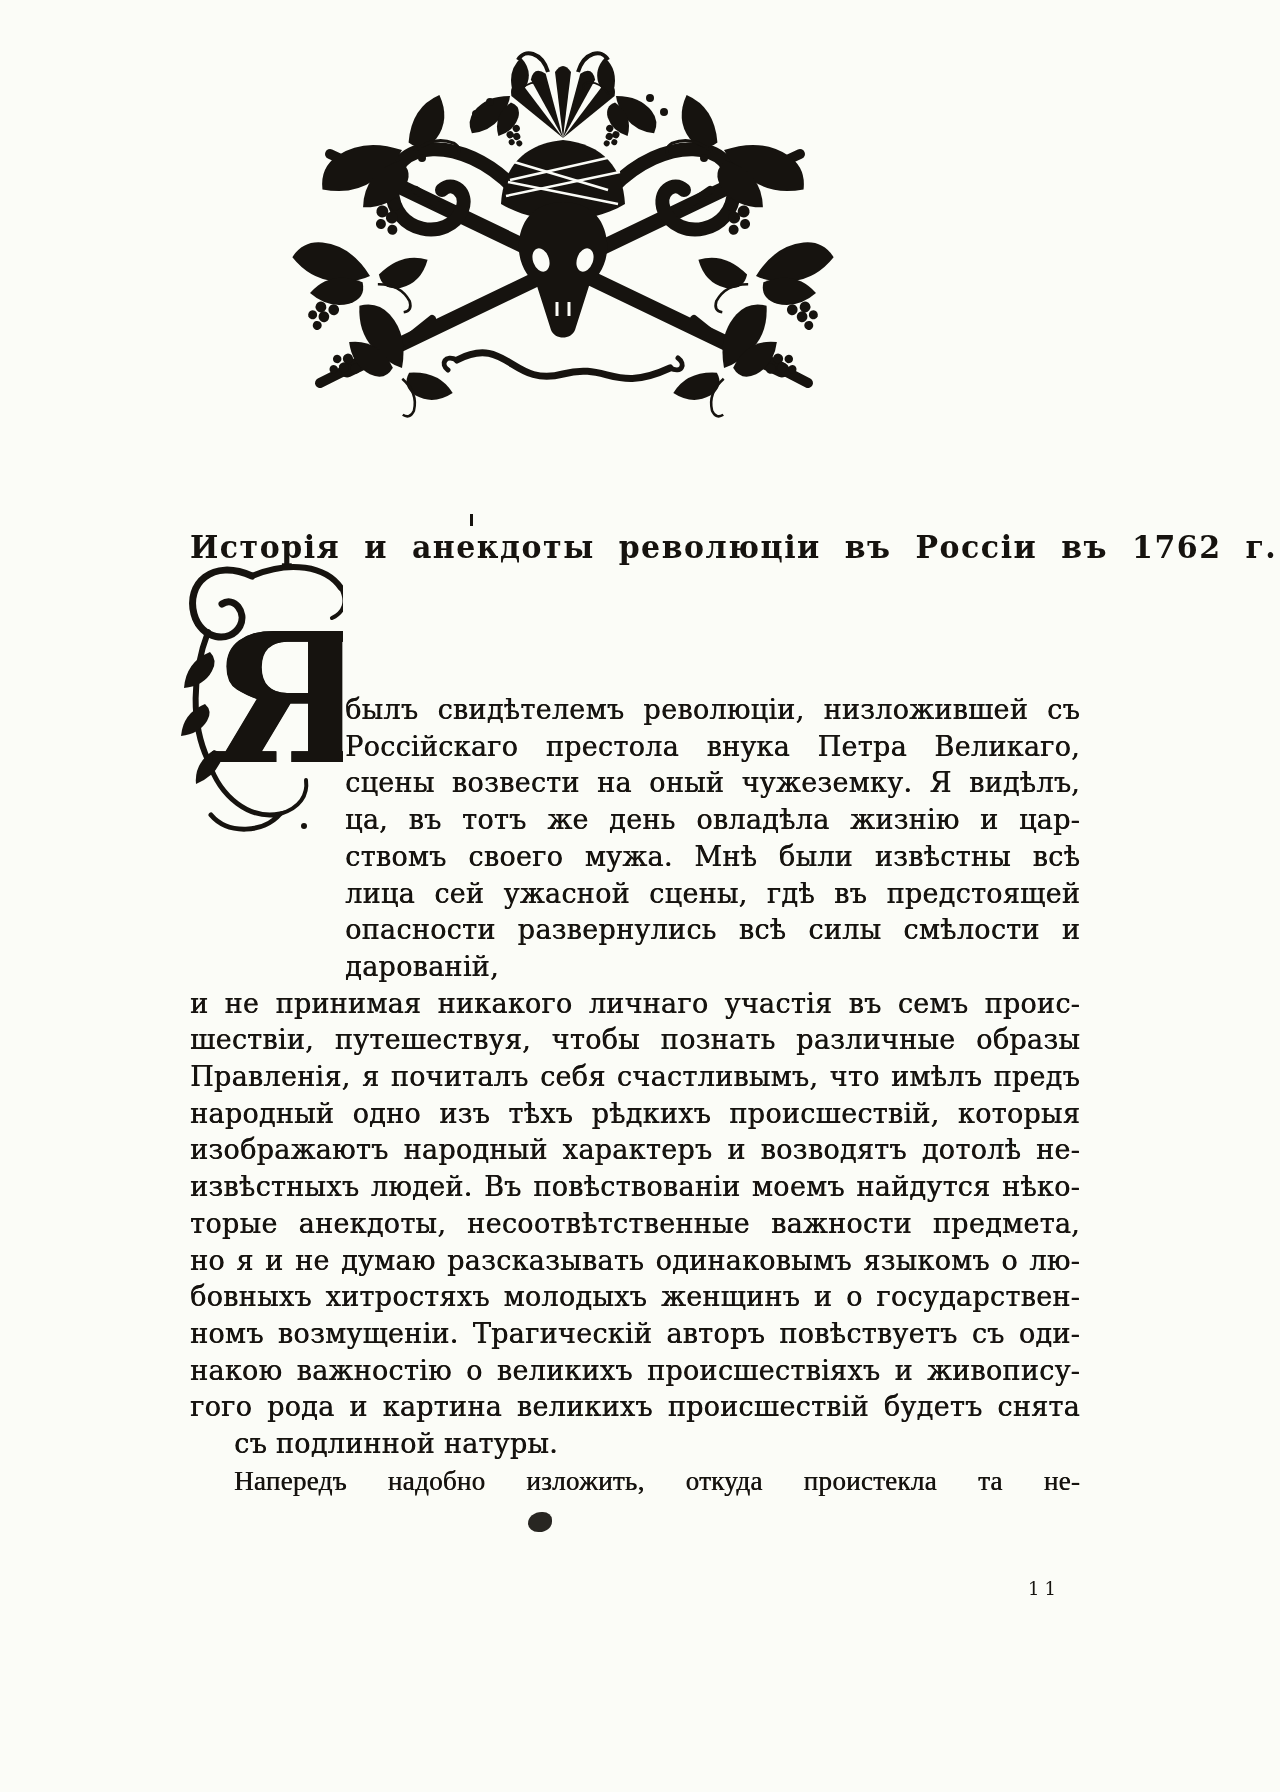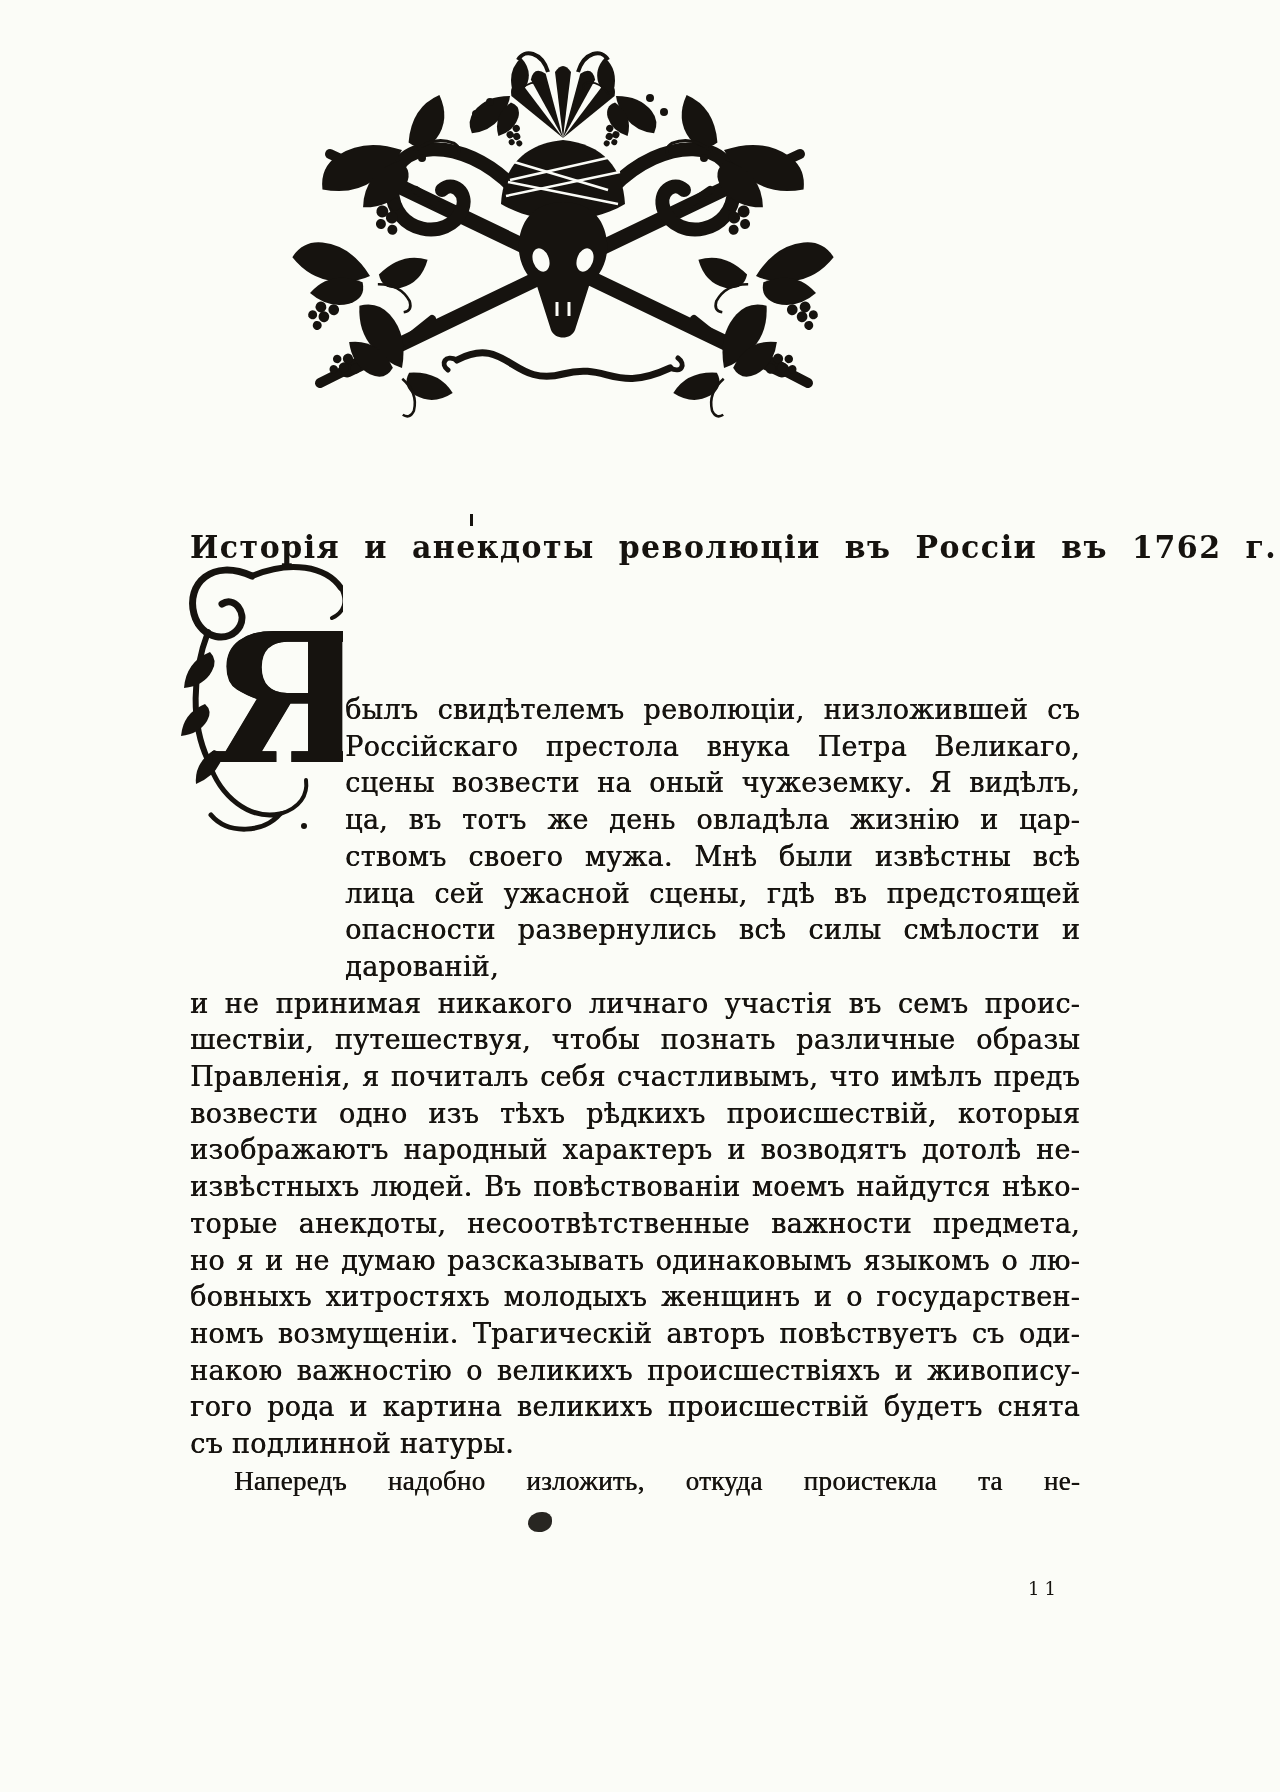--- a/index.html
+++ b/index.html
@@ -68,20 +68,21 @@
     position: absolute;
     left: -12px;
     top: -140px;
   }
   .bl {
     text-align: justify;
     text-align-last: justify;
   }
   .bl.endline {
     text-align-last: left;
+    margin-left: 44px;
   }
   .p2 .bl {
     text-indent: 44px;
     font-family: Liberation Serif, serif;
   }
   .inkblot {
     position: absolute;
     left: 528px;
     top: 1512px;
     width: 24px;
@@ -214,21 +215,21 @@
       <div class="bl">былъ свидѣтелемъ революціи, низложившей съ</div>
       <div class="bl">Россійскаго престола внука Петра Великаго,</div>
       <div class="bl">сцены возвести на оный чужеземку. Я видѣлъ,</div>
       <div class="bl">ца, въ тотъ же день овладѣла жизнію и цар-</div>
       <div class="bl">ствомъ своего мужа. Мнѣ были извѣстны всѣ</div>
       <div class="bl">лица сей ужасной сцены, гдѣ въ предстоящей</div>
       <div class="bl">опасности развернулись всѣ силы смѣлости и дарованій,</div>
       <div class="bl">и не принимая никакого личнаго участія въ семъ проис-</div>
       <div class="bl">шествіи, путешествуя, чтобы познать различные образы</div>
       <div class="bl">Правленія, я почиталъ себя счастливымъ, что имѣлъ предъ</div>
-      <div class="bl">возвести одно изъ тѣхъ рѣдкихъ происшествій, которыя</div>
+      <div class="bl">народный одно изъ тѣхъ рѣдкихъ происшествій, которыя</div>
       <div class="bl">изображаютъ народный характеръ и возводятъ дотолѣ не-</div>
       <div class="bl">извѣстныхъ людей. Въ повѣствованіи моемъ найдутся нѣко-</div>
       <div class="bl">торые анекдоты, несоотвѣтственные важности предмета,</div>
       <div class="bl">но я и не думаю разсказывать одинаковымъ языкомъ о лю-</div>
       <div class="bl">бовныхъ хитростяхъ молодыхъ женщинъ и о государствен-</div>
       <div class="bl">номъ возмущеніи. Трагическій авторъ повѣствуетъ съ оди-</div>
       <div class="bl">накою важностію о великихъ происшествіяхъ и живопису-</div>
       <div class="bl">гого рода и картина великихъ происшествій будетъ снята</div>
       <div class="bl endline">съ подлинной натуры.</div>
     </div>

